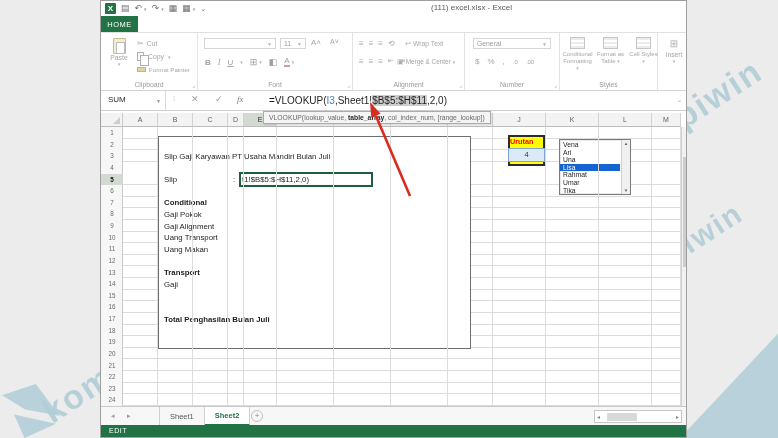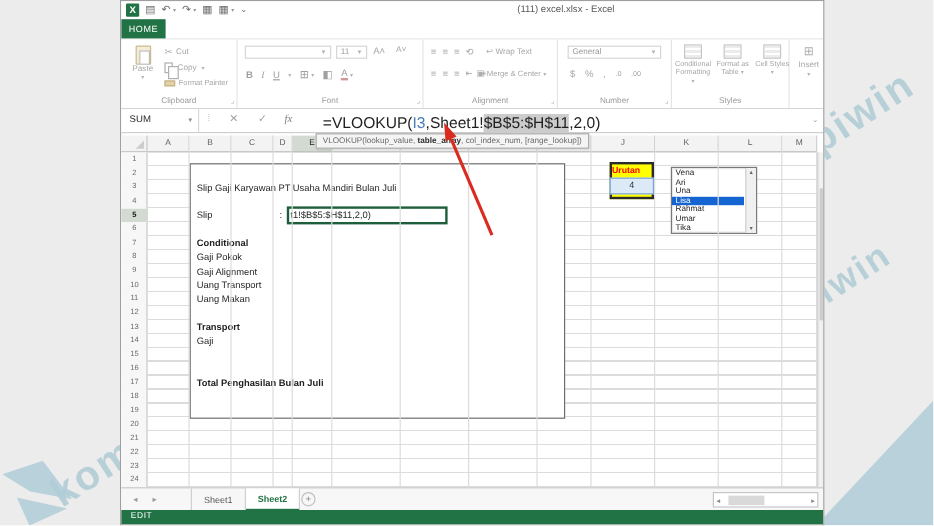--- a/index.html
+++ b/index.html
@@ -56,21 +56,21 @@
 
   
   .fbar{position:absolute;left:0;top:90px;width:585px;height:20px;background:#fff;
     border-bottom:1px solid #cfcfcf;}
   .namebox{position:absolute;left:0;top:0;width:65px;height:19px;border-right:1px solid #d9d9d9;}
   .namebox .nb-val{position:absolute;left:7px;top:4px;font-size:8px;color:#2b2b2b;}
   .namebox .nb-car{position:absolute;right:4px;top:7px;font-size:5px;color:#8a8a8a;}
   .fbar .dots{position:absolute;left:72px;top:3px;font-size:8px;color:#c6c6c6;}
   .fbar .fb-btn{position:absolute;top:3px;font-size:9px;color:#a0a0a0;}
   .fbar .fx{font-style:italic;font-family:"Liberation Serif",serif;color:#7d7d7d;}
-  .formula{position:absolute;left:168px;top:4px;font-size:13px;color:#1f1f1f;white-space:nowrap;}
+  .formula{position:absolute;left:168px;top:4px;font-size:10px;color:#1f1f1f;white-space:nowrap;}
   .formula .ref{color:#4a7ebb;}
   .formula .sel{background:#cccccc;}
   .fbar .fb-chev{position:absolute;right:4px;top:5px;font-size:6px;color:#9a9a9a;}
 
   
   .tooltip{position:absolute;left:162px;top:110px;z-index:6;background:#f4f4f4;
     border:1px solid #ababab;box-shadow:1px 1px 2px rgba(0,0,0,.12);
     font-size:6.8px;color:#6a6a6a;padding:2px 5px;white-space:nowrap;}
   .tooltip b{color:#2f2f2f;}
 

